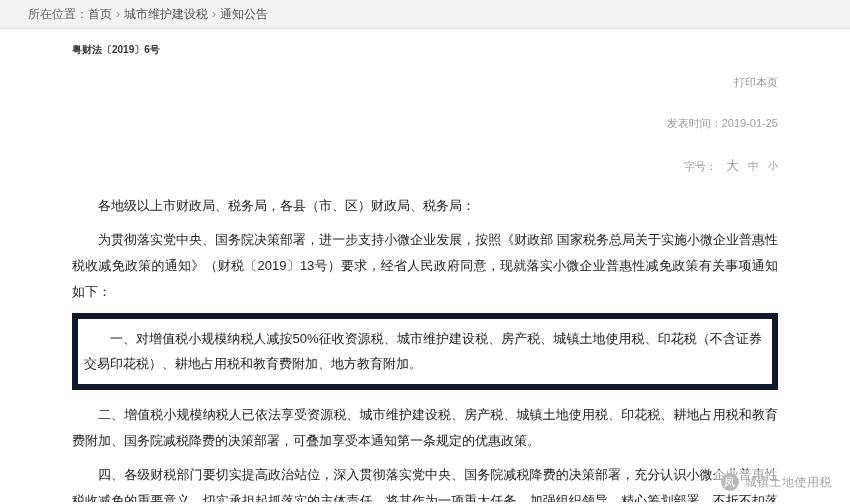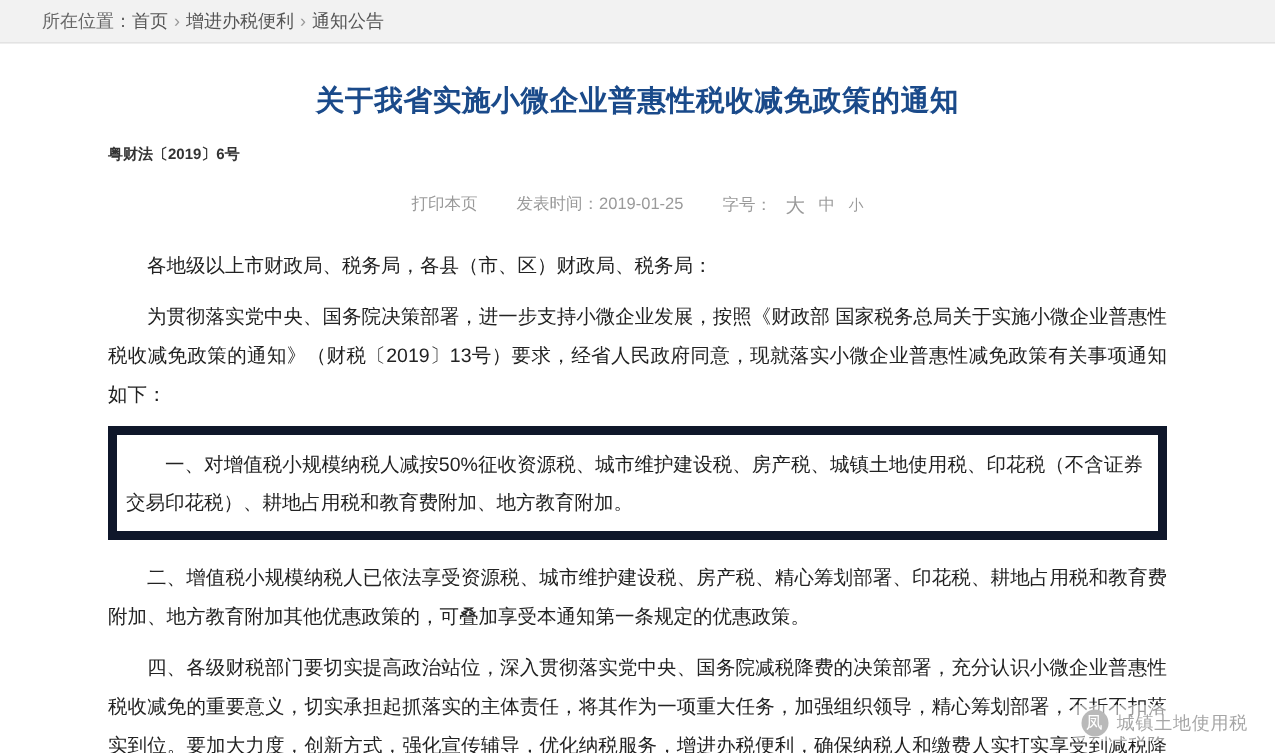--- a/index.html
+++ b/index.html
@@ -61,25 +61,26 @@
   .doc-subtitle {
     margin-top: 14px;
     font-size: 10px;
     color: #333333;
     font-weight: bold;
   }
   .meta-bar {
     margin-top: 18px;
     display: flex;
     justify-content: center;
-    align-items: flex-start;
+    align-items: flex-end;
     font-size: 11px;
     color: #9a9a9a;
     gap: 26px;
     padding-bottom: 10px;
+    flex-direction: column;
   }
   .meta-bar .meta-item {
     white-space: nowrap;
   }
   .meta-bar .print-link {
     cursor: pointer;
     color: #9a9a9a;
   }
   .meta-bar .font-size-group {
     display: flex;
@@ -157,28 +158,27 @@
 </style>
 </head>
 <body>
 
 <div class="page">
 
   <div class="breadcrumb-bar">
     <span class="bc-label">所在位置：</span>
     <a class="bc-link">首页</a>
     <span class="bc-sep">›</span>
-    <a class="bc-link">增进办税便利</a>
+    <a class="bc-link">城市维护建设税</a>
     <span class="bc-sep">›</span>
     <a class="bc-link">通知公告</a>
   </div>
 
   <div class="content">
 
-    <div class="doc-title">关于我省实施小微企业普惠性税收减免政策的通知</div>
     <div class="doc-subtitle">粤财法〔2019〕6号</div>
 
     <div class="meta-bar">
       <span class="meta-item print-link">打印本页</span>
       <span class="meta-item">发表时间：2019-01-25</span>
       <span class="meta-item font-size-group">
         <span>字号：</span>
         <span class="fs-opt large">大</span>
         <span class="fs-opt mid">中</span>
         <span class="fs-opt small">小</span>
@@ -186,21 +186,21 @@
     </div>
 
     <div class="body-text">
       <p>各地级以上市财政局、税务局，各县（市、区）财政局、税务局：</p>
       <p>为贯彻落实党中央、国务院决策部署，进一步支持小微企业发展，按照《财政部 国家税务总局关于实施小微企业普惠性税收减免政策的通知》（财税〔2019〕13号）要求，经省人民政府同意，现就落实小微企业普惠性减免政策有关事项通知如下：</p>
 
       <div class="highlight-box">
         <p>一、对增值税小规模纳税人减按50%征收资源税、城市维护建设税、房产税、城镇土地使用税、印花税（不含证券交易印花税）、耕地占用税和教育费附加、地方教育附加。</p>
       </div>
 
-      <p>二、增值税小规模纳税人已依法享受资源税、城市维护建设税、房产税、精心筹划部署、印花税、耕地占用税和教育费附加、地方教育附加其他优惠政策的，可叠加享受本通知第一条规定的优惠政策。</p>
+      <p>二、增值税小规模纳税人已依法享受资源税、城市维护建设税、房产税、城镇土地使用税、印花税、耕地占用税和教育费附加、国务院减税降费的决策部署，可叠加享受本通知第一条规定的优惠政策。</p>
       <p>四、各级财税部门要切实提高政治站位，深入贯彻落实党中央、国务院减税降费的决策部署，充分认识小微企业普惠性税收减免的重要意义，切实承担起抓落实的主体责任，将其作为一项重大任务，加强组织领导，精心筹划部署，不折不扣落实到位。要加大力度，创新方式，强化宣传辅导，优化纳税服务，增进办税便利，确保纳税人和缴费人实打实享受到减税降费的政策红利。要密切跟踪政策执行情况，及时研究解决政策执行中的新情况、新问题，确保各项政策措施落实到位、执行到位、见到实效。要认真做好政策执行效应分析，加强经验总结，针对政策执行中反映的突出问题和意见建议，及时向省财政厅和省税务局反馈。</p>
     </div>
 
   </div>
 
   <div class="watermark">
     <span class="wm-logo">凤</span>
     <span class="wm-text">城镇土地使用税</span>
   </div>
 

